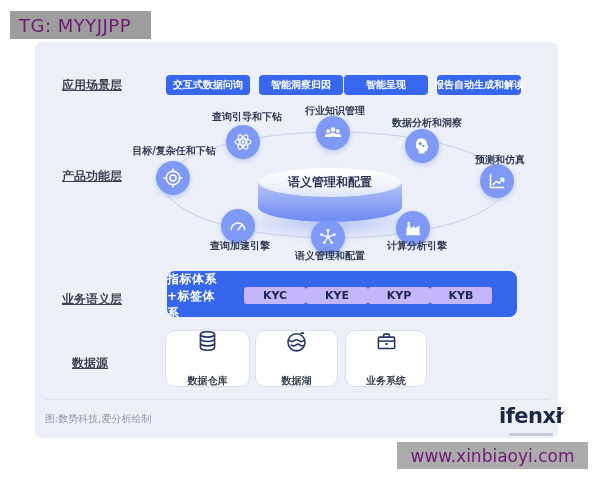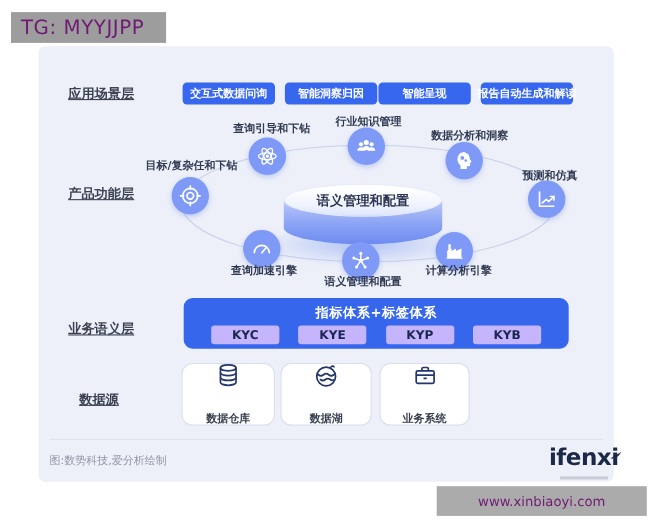--- a/index.html
+++ b/index.html
@@ -1,21 +1,21 @@
 <!DOCTYPE html>
 <html><head>
 <meta charset="utf-8">
 <style>
   * { margin:0; padding:0; box-sizing:border-box; }
   html,body { width:600px; height:480px; background:#ffffff; font-family:"DejaVu Sans","Liberation Sans",sans-serif; overflow:hidden; }
   .stage { position:relative; width:600px; height:480px; background:#fff; }
 
   .badge { position:absolute; color:#701a75; display:flex; align-items:center; }
   .tg-badge { left:10px; top:11px; width:141px; height:28px; background:#9d9d9d; font-size:18px; padding-left:9px; letter-spacing:.5px; }
-  .site-badge { left:397px; top:442px; width:191px; height:27px; background:#ababab; font-size:12px; justify-content:center; }
+  .site-badge { left:397px; top:442px; width:191px; height:27px; background:#ababab; font-size:17px; justify-content:center; }
 
   .panel { position:absolute; left:35px; top:42px; width:523px; height:396px; background:#edf0f9; border-radius:6px; }
 
   .layer-label { position:absolute; font-size:12px; font-weight:bold; color:#3c4252; white-space:nowrap;text-decoration:underline; }
 
   .app-btn { position:absolute; top:75px; height:20px; background:#3767ee; border:none; border-radius:4px;
              color:#fff; font-size:10px; font-weight:bold; display:flex; align-items:center; justify-content:center;
              white-space:nowrap; font-family:inherit; cursor:pointer; }
 
   .conn-svg { position:absolute; left:0; top:0; width:600px; height:480px; pointer-events:none; }
@@ -30,21 +30,21 @@
           background:linear-gradient(180deg,#ffffff 10%, #eef2fe 70%, #dde5fc 100%);
           border:1px solid #e6ebfc; display:flex; align-items:center; justify-content:center; }
   .cyl-top span { font-size:12px; font-weight:bold; color:#2b3450; white-space:nowrap; }
 
   .node { position:absolute; width:34px; height:34px; border-radius:50%; background:#7e99f6;
           display:flex; align-items:center; justify-content:center; box-shadow:0 2px 5px rgba(100,130,230,.35); }
   .node svg { display:block; }
   .node-label { position:absolute; transform:translateX(-50%); font-size:10px; font-weight:600; color:#313a52; white-space:nowrap; }
 
   .sem-bar { position:absolute; left:167px; top:271px; width:350px; height:46px; background:#3566ec; border-radius:8px;
-             display:flex; flex-direction:column; align-items:center; }
+             display:flex; align-items:center; }
   .sem-title { margin-top:5px; font-size:12px; font-weight:bold; color:#fff; letter-spacing:.5px; }
   .sem-btn-row { width:100%; display:flex; justify-content:space-between; padding:3px 25px 0 25px; }
   .sem-btn { width:62px; height:17px; background:#c4b5fd; border:none; border-radius:3px; color:#1c2750;
              font-size:11px; font-weight:bold; display:flex; align-items:center; justify-content:center;
              font-family:inherit; cursor:pointer; }
 
   .ds-card { position:absolute; top:330px; height:57px; background:#fff; border:1px solid #d9dff2; border-radius:10px;
              display:flex; flex-direction:column; align-items:center; justify-content:center; gap:20px; }
   .ds-card svg { display:block; }
   .ds-label { font-size:10px; font-weight:600; color:#39404f; white-space:nowrap; }

